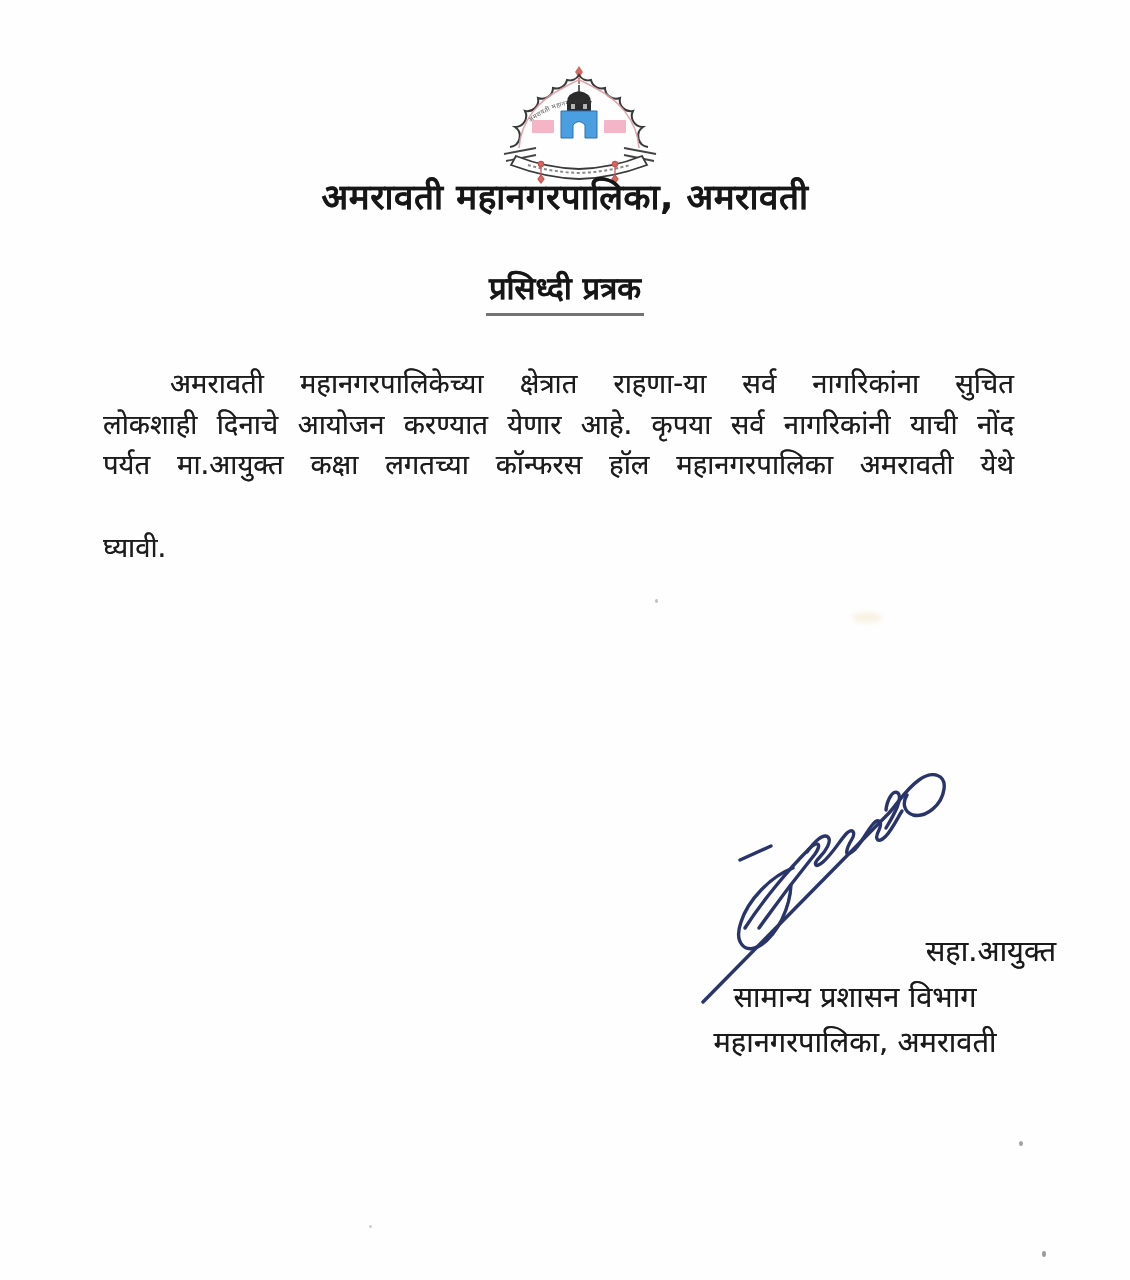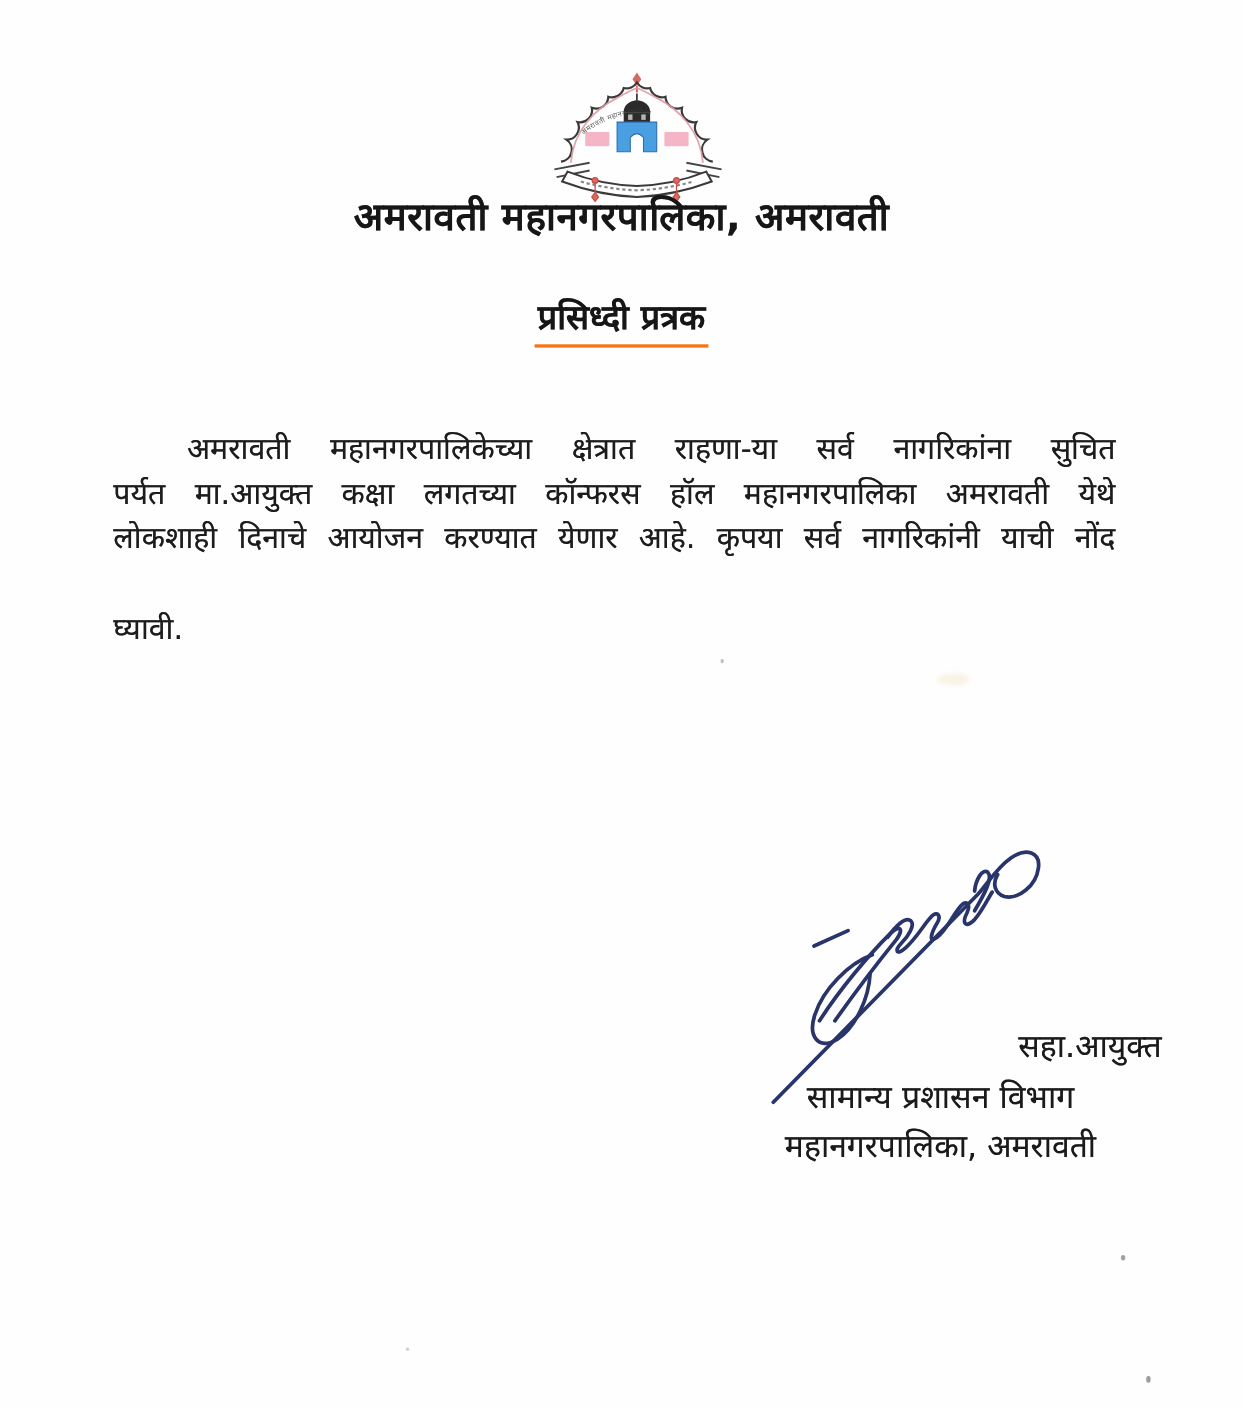--- a/index.html
+++ b/index.html
@@ -22,25 +22,25 @@
     text-shadow:0 0 0.5px rgba(0,0,0,.55);
   }
   .doc-heading{
     position:absolute;top:266px;left:0;width:100%;
     text-align:center;font-size:31px;font-weight:bold;color:#161616;
     text-shadow:0 0 0.5px rgba(0,0,0,.55);
   }
   .doc-heading .ul{
     display:inline-block;
     padding:0 3px 5px 3px;
-    border-bottom:3px solid #f97316;
+    border-bottom:3px solid #737373;
   }
   
   .body-text{
-    position:absolute;top:388px;left:103px;right:116px;
+    position:absolute;top:363px;left:103px;right:116px;
     font-size:27.5px;line-height:40.5px;color:#1c1c1c;
     text-shadow:0 0 0.6px rgba(10,10,10,.65);
   }
   .body-line{text-align:justify;text-align-last:justify;}
   .body-line.first{padding-left:67px;}
   .body-line.last{text-align:left;text-align-last:left;margin-top:42px;}
   
   .sig-svg{position:absolute;left:693px;top:748px;width:280px;height:265px;}
   .sig-text{
     position:absolute;left:640px;top:929px;width:430px;
@@ -117,22 +117,22 @@
   </svg>
 
   <div class="org-title">अमरावती महानगरपालिका, अमरावती</div>
 
   <div class="doc-heading">
     <span class="ul">प्रसिध्दी प्रत्रक</span>
   </div>
 
   <div class="body-text">
     <div class="body-line first">अमरावती महानगरपालिकेच्या क्षेत्रात राहणा-या सर्व नागरिकांना सुचित</div>
+    <div class="body-line">लोकशाही दिनाचे आयोजन करण्यात येणार आहे. कृपया सर्व नागरिकांनी याची नोंद</div>
     <div class="body-line">पर्यत मा.आयुक्त कक्षा लगतच्या कॉन्फरस हॉल महानगरपालिका अमरावती येथे</div>
-    <div class="body-line">लोकशाही दिनाचे आयोजन करण्यात येणार आहे. कृपया सर्व नागरिकांनी याची नोंद</div>
     <div class="body-line last">घ्यावी.</div>
   </div>
 
   <svg class="sig-svg" viewBox="0 0 280 265" aria-hidden="true">
     <g fill="none" stroke="#1e2a63" stroke-width="3.4" stroke-linecap="round" stroke-linejoin="round" opacity="0.95">
       <path d="M10,254 L196,65 C205,55 213,41 226,32 C240,22 253,27 251,41 C249,57 233,70 220,67 C211,64 209,55 214,47"></path>
       <path d="M100,120 C78,128 55,152 48,174 C41,194 51,207 68,197 C85,186 97,159 98,137"></path>
       <path d="M52,180 C70,152 96,121 116,101 C125,92 129,96 122,106 C105,127 83,156 66,180"></path>
       <path d="M47,112 L78,98"></path>
       <path d="M114,104 C121,94 130,85 135,89 C139,93 133,103 126,110 C120,116 122,121 130,114 C141,104 147,92 154,85 C159,80 163,84 159,91 C153,101 151,110 159,104 C168,97 173,84 180,76 C185,70 190,73 186,82 C181,92 185,96 193,88 C200,80 205,69 209,63"></path>

